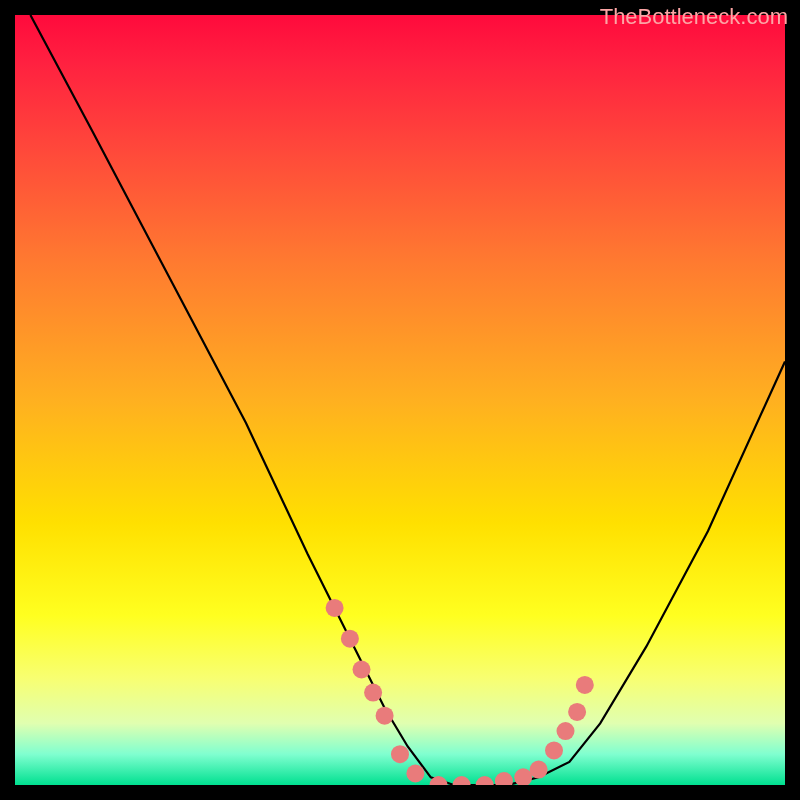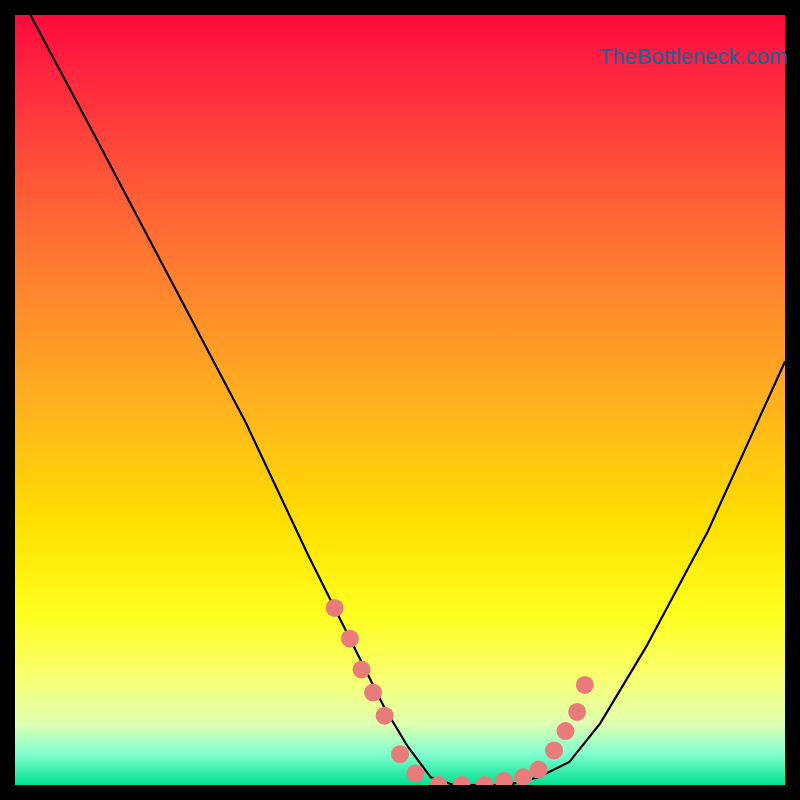--- a/index.html
+++ b/index.html
@@ -8,25 +8,24 @@
     height: 800px;
     background: #000;
     position: relative;
     overflow: hidden;
     font-family: Arial, sans-serif;
   }
   .watermark {
     position: absolute;
     top: 4px;
     right: 12px;
-    color: #0369a1;
+    color: #fca5a5;
     font-size: 22px;
     font-weight: 500;
     z-index: 10;
-    margin-top: 40px;
   }
   .plot-area {
     position: absolute;
     left: 15px;
     top: 15px;
     width: 770px;
     height: 770px;
   }
   .gradient-bg {
     position: absolute;

